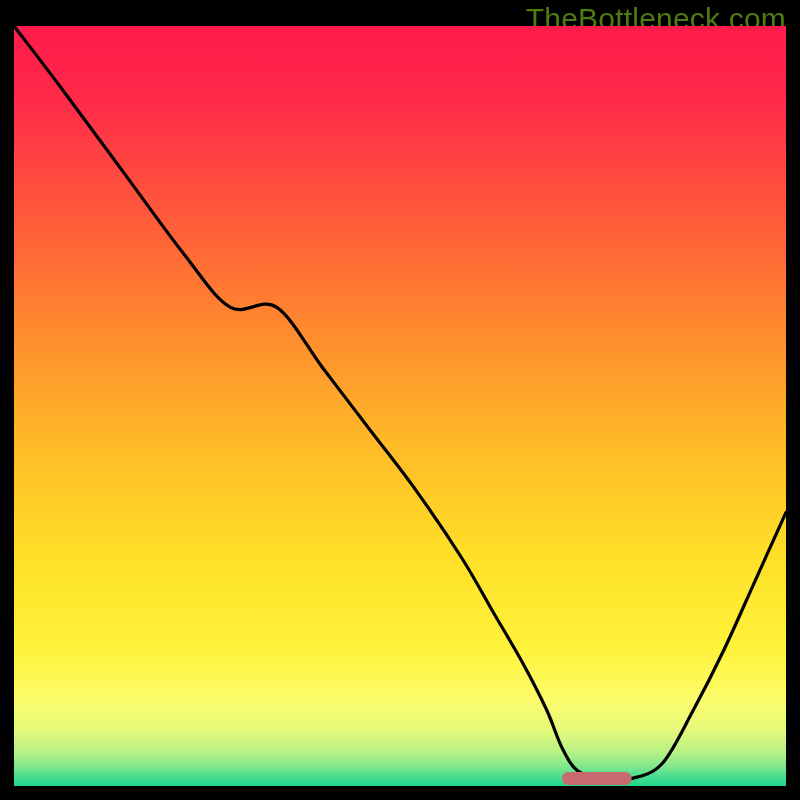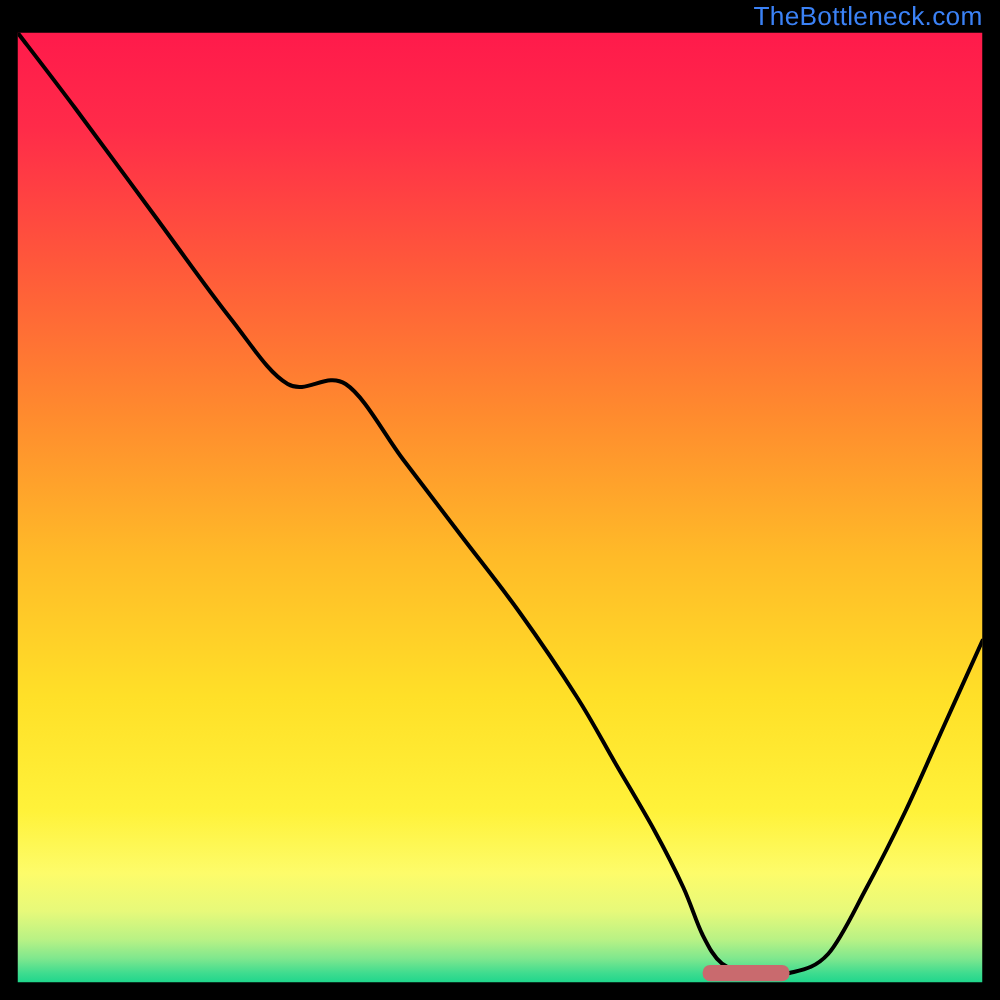--- a/index.html
+++ b/index.html
@@ -30,22 +30,22 @@
     position: absolute;
     left: 0;
     top: 0;
     width: 772px;
     height: 760px;
   }
   .watermark {
     position: absolute;
     top: 2px;
     right: 14px;
-    color: #3b82f6;
-    font-size: 21px;
+    color: #4d7c0f;
+    font-size: 30px;
     font-weight: 500;
     letter-spacing: 0.2px;
   }
 </style>
 </head>
 <body>
 
 <div class="watermark">TheBottleneck.com</div>
 
 <div class="frame">

